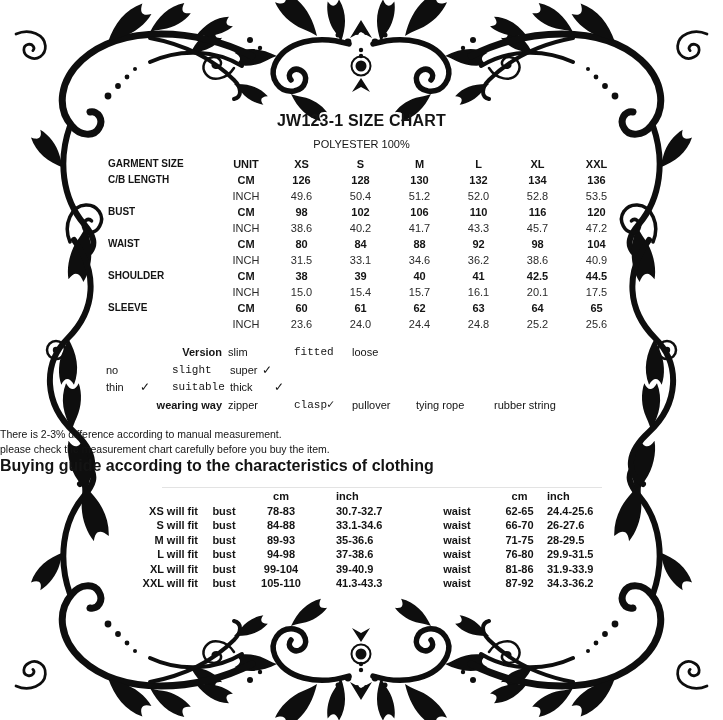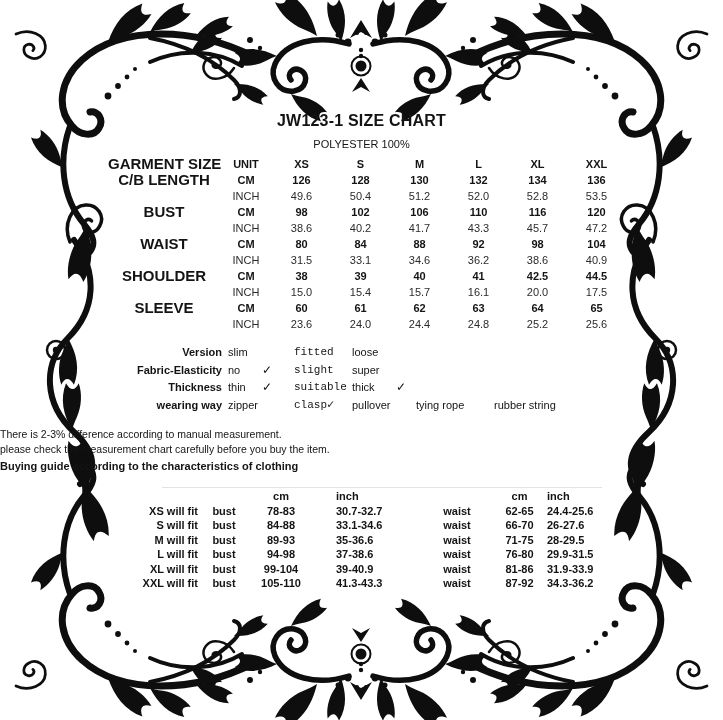--- a/index.html
+++ b/index.html
@@ -12,42 +12,42 @@
   .border-art { position: absolute; left: 0; top: 0; }
 
   .title { position: absolute; top: 112px; left: 0; width: 100%;
     text-align: center; font-size: 16px; font-weight: bold; letter-spacing: .2px; }
   .subtitle { position: absolute; top: 138px; left: 0; width: 100%;
     text-align: center; font-size: 11px; font-weight: normal; }
 
   
   .size-table { position: absolute; left: 102px; top: 156px; width: 524px; font-size: 11px; }
   .srow { display: flex; height: 16px; line-height: 16px; align-items: center; }
-  .c-label { width: 118px; padding-left: 6px; font-weight: bold; font-size: 15px; white-space: nowrap; text-align: center; }
+  .c-label { width: 118px; padding-left: 6px; font-weight: bold; font-size: 10px; white-space: nowrap; }
   .c-unit  { width: 52px; text-align: center; font-weight: bold; }
   .c-val   { width: 59px; text-align: center; font-weight: bold; }
   .inch-row .c-unit, .inch-row .c-val { font-weight: normal; color: #2b2b2b; }
 
   
   .attrs { position: absolute; left: 100px; top: 344px; font-size: 11px; }
   .arow { display: flex; height: 17.5px; line-height: 17.5px; }
   .a-label { width: 122px; text-align: right; font-weight: bold; white-space: nowrap; }
   .opt { display: flex; white-space: nowrap; }
   .c1 { width: 52px; padding-left: 6px; flex-direction: column; }
   .c2 { width: 62px; padding-left: 20px; font-family: Liberation Mono, monospace; }
   .c3 { width: 72px; padding-left: 16px; }
   .c4 { width: 82px; padding-left: 8px; }
   .c5 { width: 96px; padding-left: 4px; }
   .chk { margin-left: auto; padding-right: 2px; font-size: 12px; visibility: hidden; }
   .chk[data-on="true"] { visibility: visible; }
 
   
   .notes { position: absolute; left: 0; top: 427px; width: 100%; }
   .note-line { font-size: 10.5px; line-height: 15px; }
-  .guide-heading { font-size: 11px; font-weight: bold; line-height: 18px; }
+  .guide-heading { font-size: 16px; font-weight: bold; line-height: 18px; }
 
   
   .rule { position: absolute; left: 162px; top: 487px; width: 440px; height: 1px; background: #e3e3e3; }
   .guide { position: absolute; left: 118px; top: 489px; font-size: 11px; font-weight: bold; }
   .grow { display: flex; height: 14.5px; line-height: 14.5px; white-space: nowrap; }
   .g1 { width: 80px; text-align: right; }
   .g2 { width: 52px; text-align: center; }
   .g3 { width: 62px; text-align: center; }
   .g4 { width: 110px; padding-left: 24px; }
   .g5 { width: 70px; text-align: center; }
@@ -224,21 +224,21 @@
         <div class="c-val">42.5</div>
         <div class="c-val">44.5</div>
       </div>
       <div class="srow inch-row">
         <div class="c-label"></div>
         <div class="c-unit">INCH</div>
         <div class="c-val">15.0</div>
         <div class="c-val">15.4</div>
         <div class="c-val">15.7</div>
         <div class="c-val">16.1</div>
-        <div class="c-val">20.0</div>
+        <div class="c-val">20.1</div>
         <div class="c-val">17.5</div>
       </div>
 
       <div class="srow cm-row">
         <div class="c-label">SLEEVE</div>
         <div class="c-unit">CM</div>
         <div class="c-val">60</div>
         <div class="c-val">61</div>
         <div class="c-val">62</div>
         <div class="c-val">63</div>
@@ -268,36 +268,34 @@
       <div class="opt c2">
           <span>fitted</span>
           <span class="chk" data-on="false">✓</span>
         </div>
       <div class="opt c3">
           <span>loose</span>
           <span class="chk" data-on="false">✓</span>
         </div>
     </div>
     <div class="arow">
-      <div class="a-label">Fabric-Elasticity</div>
       <div class="opt c1">
           <span>no</span>
           <span class="chk" data-on="true">✓</span>
         </div>
       <div class="opt c2">
           <span>slight</span>
           <span class="chk" data-on="false">✓</span>
         </div>
       <div class="opt c3">
           <span>super</span>
           <span class="chk" data-on="false">✓</span>
         </div>
     </div>
     <div class="arow">
-      <div class="a-label">Thickness</div>
       <div class="opt c1">
           <span>thin</span>
           <span class="chk" data-on="false">✓</span>
         </div>
       <div class="opt c2">
           <span>suitable</span>
           <span class="chk" data-on="false">✓</span>
         </div>
       <div class="opt c3">
           <span>thick</span>

